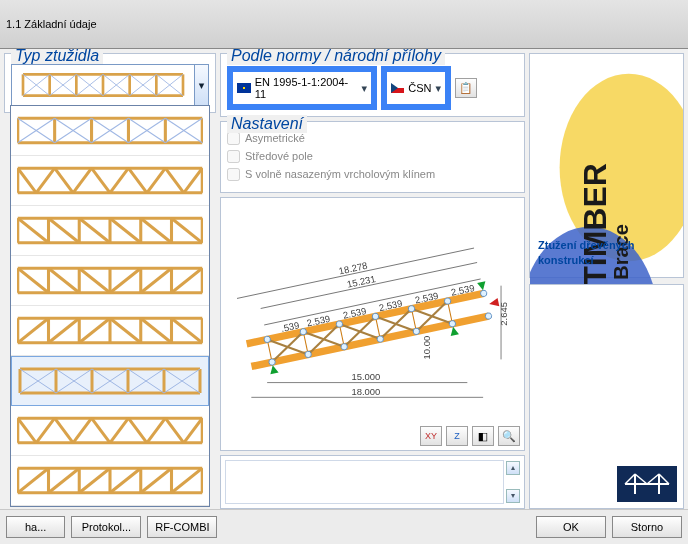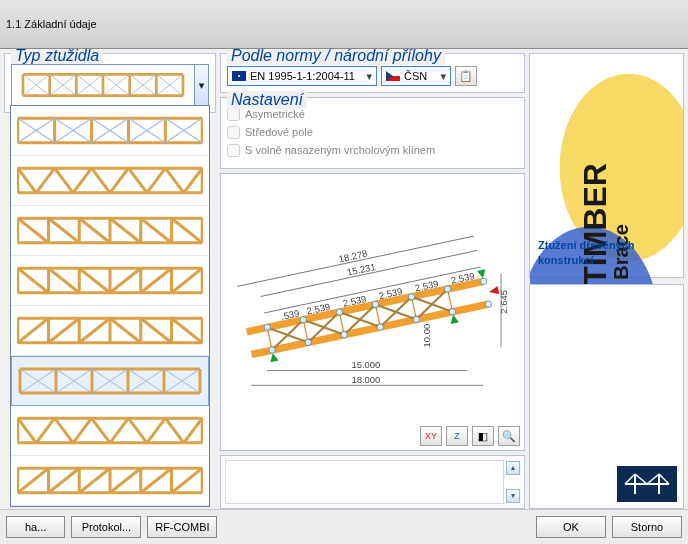--- a/index.html
+++ b/index.html
@@ -20,21 +20,21 @@
 
   .truss-list { position: absolute; top: 52px; left: 6px; width: 200px; background: #fff; border: 1px solid #6b83a8; z-index: 50; max-height: 470px; overflow: hidden; }
   .truss-item { height: 50px; padding: 4px 6px; border-bottom: 1px solid #e6e6e6; }
   .truss-item.hover { background: #e8f0fb; border: 1px solid #7aa7e0; }
 
   svg.truss { width: 100%; height: 100%; }
   svg.truss line { stroke: #d9a24a; stroke-width: 3; }
   svg.truss .blue { stroke: #9fb7e4; stroke-width: 1; }
 
   .norm-row { display: flex; align-items: center; gap: 4px; }
-  .sel { height: 20px; border: 1px solid #3b82f6; background: #fff; display: inline-flex; align-items: center; padding: 4px 4px; gap: 4px; }
+  .sel { height: 20px; border: 6px solid #3b82f6; background: #fff; display: inline-flex; align-items: center; padding: 16px 4px; gap: 4px; }
   .sel .arrow { margin-left: auto; color: #345; }
   .flag-eu { width: 14px; height: 10px; background: #003399; position: relative; }
   .flag-eu::after { content: ""; position: absolute; inset: 1px; background: radial-gradient(circle at 50% 50%, #ffd800 1px, transparent 1px); }
   .flag-cz { width: 14px; height: 10px; background: linear-gradient(#fff 50%, #d7141a 50%); position: relative; }
   .flag-cz::after { content: ""; position: absolute; left: 0; top: 0; border-top: 5px solid transparent; border-bottom: 5px solid transparent; border-left: 7px solid #11457e; }
 
   .iconbtn { width: 22px; height: 20px; border: 1px solid #a0a0a0; background: linear-gradient(#fefefe,#e2e2e2); display: inline-flex; align-items: center; justify-content: center; font-size: 11px; }
 
   .check-row { display: flex; align-items: flex-start; gap: 5px; height: 18px; }
   .check-row input { margin: 0; width: 13px; height: 13px; }

